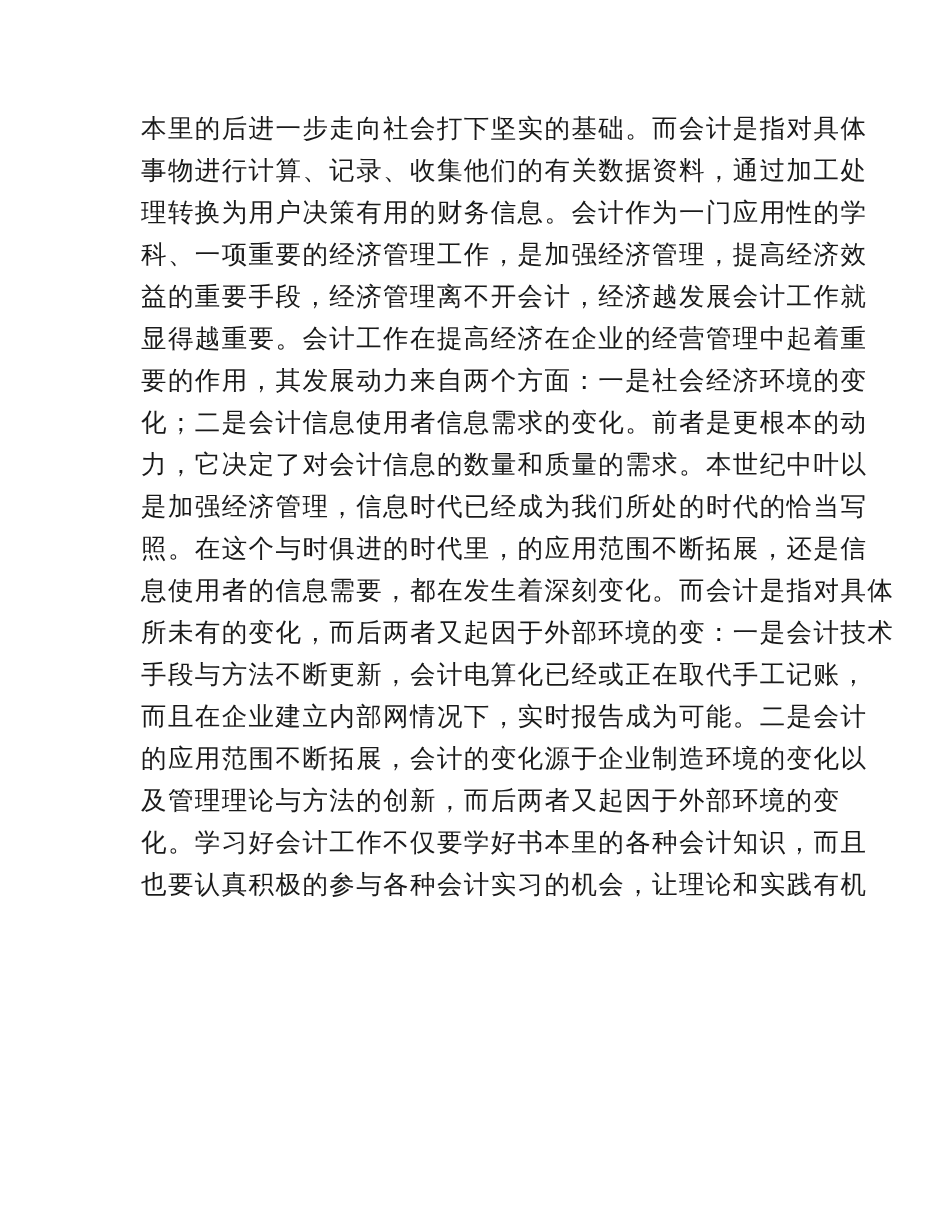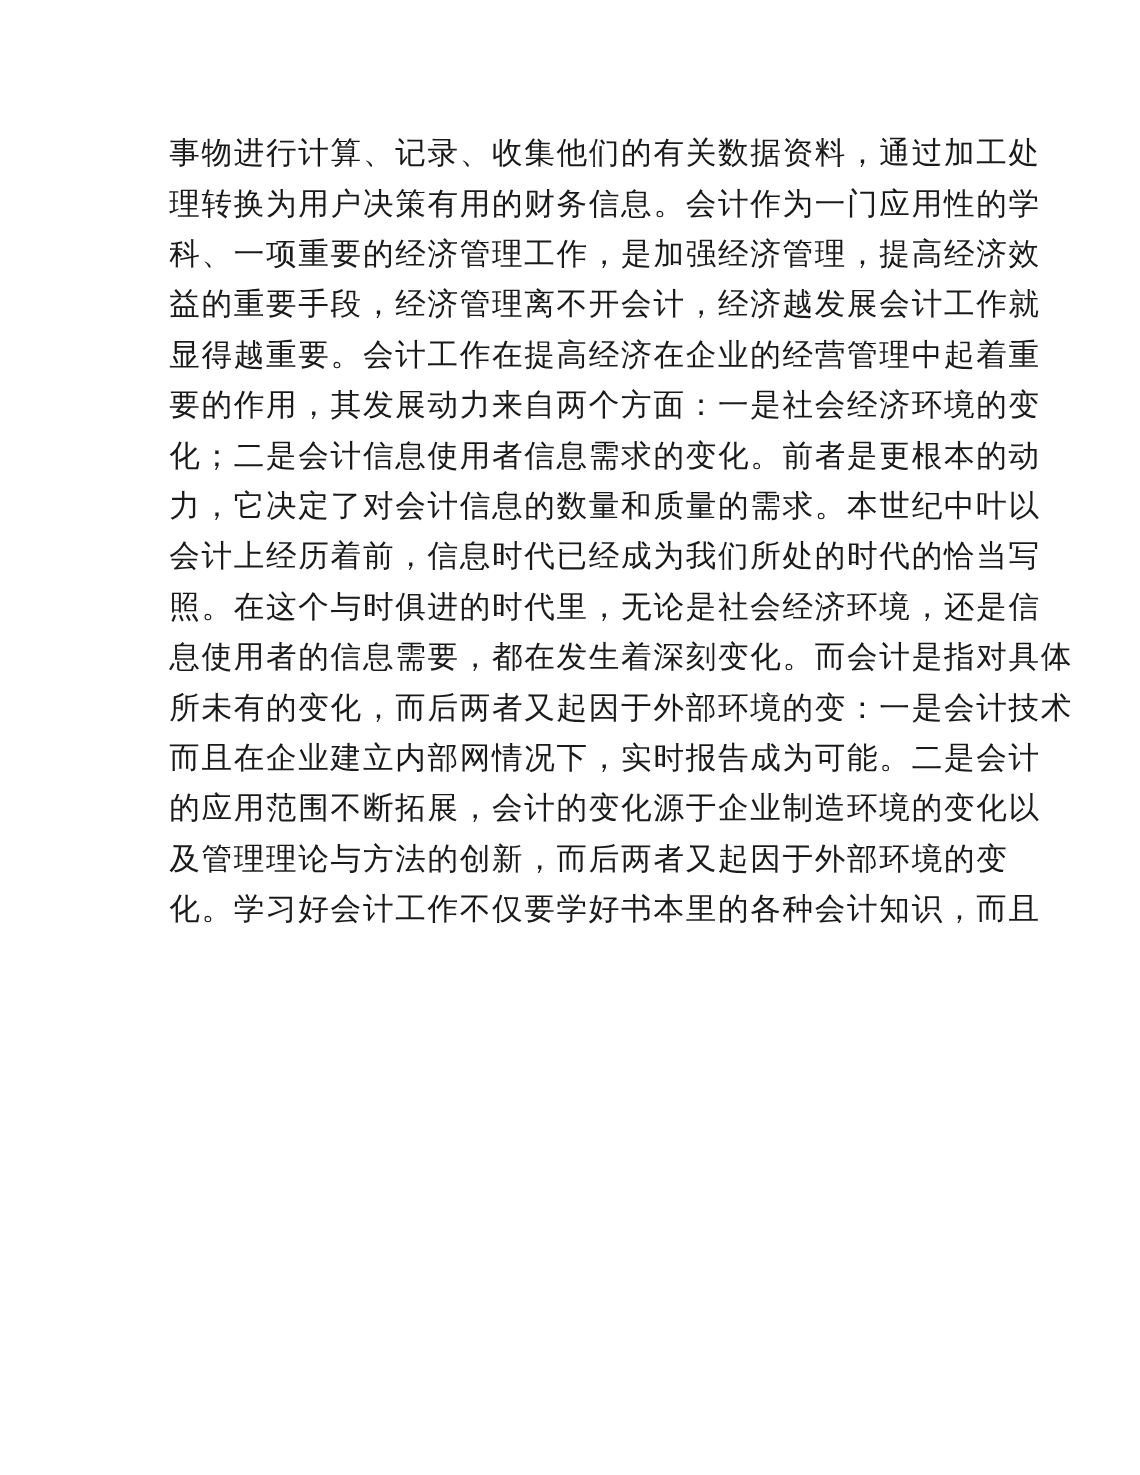--- a/index.html
+++ b/index.html
@@ -36,30 +36,33 @@
       white-space: nowrap;
       height: 42px;
       letter-spacing: 1.4px;
     }
   </style>
 </head>
 <body>
 
 <div class="page">
   <div class="text-block">
+    <span class="line">本里的后进一步走向社会打下坚实的基础。而会计是指对具体</span>
     <span class="line">事物进行计算、记录、收集他们的有关数据资料，通过加工处</span>
     <span class="line">理转换为用户决策有用的财务信息。会计作为一门应用性的学</span>
     <span class="line">科、一项重要的经济管理工作，是加强经济管理，提高经济效</span>
     <span class="line">益的重要手段，经济管理离不开会计，经济越发展会计工作就</span>
     <span class="line">显得越重要。会计工作在提高经济在企业的经营管理中起着重</span>
     <span class="line">要的作用，其发展动力来自两个方面：一是社会经济环境的变</span>
     <span class="line">化；二是会计信息使用者信息需求的变化。前者是更根本的动</span>
     <span class="line">力，它决定了对会计信息的数量和质量的需求。本世纪中叶以</span>
-    <span class="line">会计上经历着前，信息时代已经成为我们所处的时代的恰当写</span>
-    <span class="line">照。在这个与时俱进的时代里，无论是社会经济环境，还是信</span>
+    <span class="line">是加强经济管理，信息时代已经成为我们所处的时代的恰当写</span>
+    <span class="line">照。在这个与时俱进的时代里，的应用范围不断拓展，还是信</span>
     <span class="line">息使用者的信息需要，都在发生着深刻变化。而会计是指对具体</span>
     <span class="line">所未有的变化，而后两者又起因于外部环境的变：一是会计技术</span>
+    <span class="line">手段与方法不断更新，会计电算化已经或正在取代手工记账，</span>
     <span class="line">而且在企业建立内部网情况下，实时报告成为可能。二是会计</span>
     <span class="line">的应用范围不断拓展，会计的变化源于企业制造环境的变化以</span>
     <span class="line">及管理理论与方法的创新，而后两者又起因于外部环境的变</span>
     <span class="line">化。学习好会计工作不仅要学好书本里的各种会计知识，而且</span>
+    <span class="line">也要认真积极的参与各种会计实习的机会，让理论和实践有机</span>
   </div>
 </div>
 
 </body></html>

